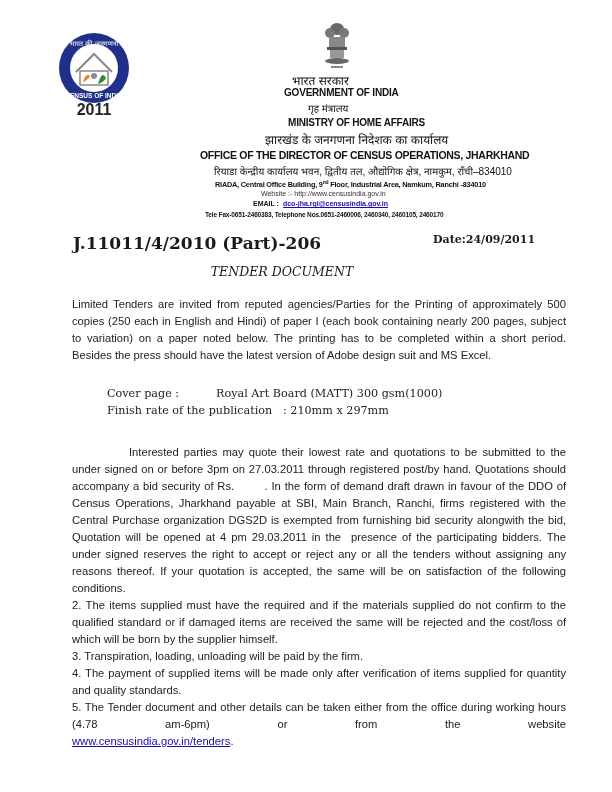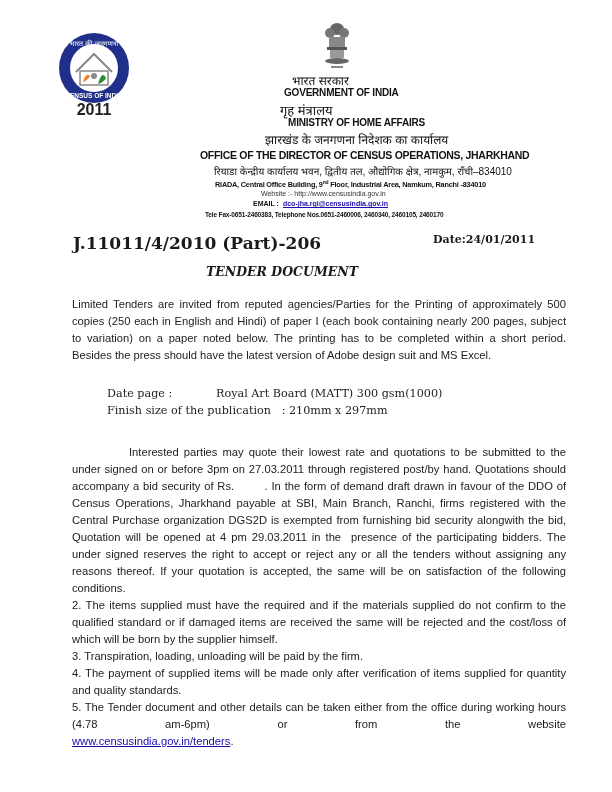--- a/index.html
+++ b/index.html
@@ -6,36 +6,36 @@
   body { width:612px; height:792px; position:relative; overflow:hidden; color:#1a1a1a; }
 
   #logo { position:absolute; left:58px; top:32px; width:72px; height:72px; }
   #logo-year { position:absolute; left:58px; top:101px; width:72px; text-align:center; font-family:"Liberation Sans", sans-serif; font-weight:bold; font-size:16px; color:#222; }
 
   #emblem { position:absolute; left:320px; top:21px; width:34px; height:50px; }
 
   .hdr { position:absolute; white-space:nowrap; font-family:"Liberation Sans", sans-serif; color:#111; }
   #hindi-govt { left:292px; top:72px; font-size:12px; }
   #govt { left:284px; top:87px; font-size:10px; font-weight:bold; font-family:"Liberation Sans Narrow","Liberation Sans",sans-serif; letter-spacing:-0.2px;}
-  #hindi-ministry { left:280px; top:101px; font-size:13px;text-align:center; }
+  #hindi-ministry { left:308px; top:101px; font-size:10px;text-align:center; }
   #ministry { left:288px; top:117px; font-size:10px; font-weight:bold; letter-spacing:-0.2px;}
   #hindi-office { left:265px; top:131px; font-size:12px; }
   #office { left:200px; top:149px; font-size:10.5px; font-weight:bold; letter-spacing:-0.3px; }
   #hindi-address { left:214px; top:164px; font-size:10px; }
   #address { left:215px; top:179px; font-size:7.3px; font-weight:bold; letter-spacing:-0.2px;}
   #address sup { font-size:5px; }
   #website { left:261px; top:190px; font-size:7px; color:#333; }
   #email-row { left:253px; top:200px; font-size:7px; font-weight:bold; }
   #email-row a { color:#1a0dab; text-decoration:underline; margin-left:4px; }
   #tele { left:205px; top:211px; font-size:6.5px; font-weight:bold; letter-spacing:-0.15px;}
 
   #ref-no { position:absolute; left:73px; top:233px; font-family:"DejaVu Serif", serif; font-weight:bold; font-size:17px; }
   #date { position:absolute; left:433px; top:233px; font-family:"DejaVu Serif", serif; font-weight:bold; font-size:11px; }
 
-  #title { position:absolute; left:0; width:564px; top:264px; text-align:center; font-family:"DejaVu Serif", serif; font-weight:bold; font-style:italic; font-size:12.5px; }
+  #title { position:absolute; left:0; width:564px; top:264px; text-align:center; font-family:"DejaVu Serif", serif; font-weight:normal; font-style:italic; font-size:12.5px; }
 
   .body { position:absolute; left:72px; width:494px; font-family:Liberation Sans, sans-serif; font-size:11.2px; line-height:17px; text-align:justify; color:#222; }
   .body p { margin:0; }
   .body p.last-line-justify { text-align-last: justify; }
 
   #intro { top:296px; }
 
   #specs { position:absolute; left:107px; top:385px; font-family:"DejaVu Serif", serif; font-size:11.2px; line-height:17px; color:#222; }
   .spec-row { white-space:nowrap; }
   .spec-label { display:inline-block; width:109px; }
@@ -78,31 +78,31 @@
 <div class="hdr" id="ministry">MINISTRY OF HOME AFFAIRS</div>
 <div class="hdr" id="hindi-office">झारखंड के जनगणना निदेशक का कार्यालय</div>
 <div class="hdr" id="office">OFFICE OF THE DIRECTOR OF CENSUS OPERATIONS, JHARKHAND</div>
 <div class="hdr" id="hindi-address">रियाडा केन्द्रीय कार्यालय भवन, द्वितीय तल, औद्योगिक क्षेत्र, नामकुम, राँची–834010</div>
 <div class="hdr" id="address"><span>RIADA, Central Office Building, 9</span><sup>nd</sup><span> Floor, Industrial Area, Namkum, Ranchi -834010</span></div>
 <div class="hdr" id="website">Website :- http://www.censusindia.gov.in</div>
 <div class="hdr" id="email-row"><span>EMAIL :</span><a>dco-jha.rgi@censusindia.gov.in</a></div>
 <div class="hdr" id="tele">Tele Fax-0651-2460383, Telephone Nos.0651-2460006, 2460340, 2460105, 2460170</div>
 
 <div id="ref-no">J.11011/4/2010 (Part)-206</div>
-<div id="date">Date:24/01/2011</div>
+<div id="date">Date:24/09/2011</div>
 
 <div id="title">TENDER DOCUMENT</div>
 
 <div class="body" id="intro">
   <p>Limited Tenders are invited from reputed agencies/Parties for the Printing of approximately 500 copies (250 each in English and Hindi) of paper I (each book containing nearly 200 pages, subject to variation) on a paper noted below. The printing has to be completed within a short period. Besides the press should have the latest version of Adobe design suit and MS Excel.</p>
 </div>
 
 <div id="specs">
-  <div class="spec-row"><span class="spec-label">Date page :</span><span>Royal Art Board (MATT) 300 gsm(1000)</span></div>
-  <div class="spec-row"><span style="white-space:pre">Finish size of the publication   :</span> <span>210mm x 297mm</span></div>
+  <div class="spec-row"><span class="spec-label">Cover page :</span><span>Royal Art Board (MATT) 300 gsm(1000)</span></div>
+  <div class="spec-row"><span style="white-space:pre">Finish rate of the publication   :</span> <span>210mm x 297mm</span></div>
 </div>
 
 <div class="body" id="para2">
   <p class="indent" style="white-space:pre-wrap">Interested parties may quote their lowest rate and quotations to be submitted to the under signed on or before 3pm on 27.03.2011 through registered post/by hand. Quotations should accompany a bid security of Rs.        . In the form of demand draft drawn in favour of the DDO of Census Operations, Jharkhand payable at SBI, Main Branch, Ranchi, firms registered with the Central Purchase organization DGS2D is exempted from furnishing bid security alongwith the bid, Quotation will be opened at 4 pm 29.03.2011 in the  presence of the participating bidders. The under signed reserves the right to accept or reject any or all the tenders without assigning any reasons thereof. If your quotation is accepted, the same will be on satisfaction of the following conditions.</p>
   <p>2. The items supplied must have the required and if the materials supplied do not confirm to the qualified standard or if damaged items are received the same will be rejected and the cost/loss of which will be born by the supplier himself.</p>
   <p>3. Transpiration, loading, unloading will be paid by the firm.</p>
   <p>4. The payment of supplied items will be made only after verification of items supplied for quantity and quality standards.</p>
   <p class="last-line-justify">5. The Tender document and other details can be taken either from the office during working hours (4.78 am-6pm) or from the website</p>
   <p><a id="link">www.censusindia.gov.in/tenders</a><span>.</span></p>
 </div>

